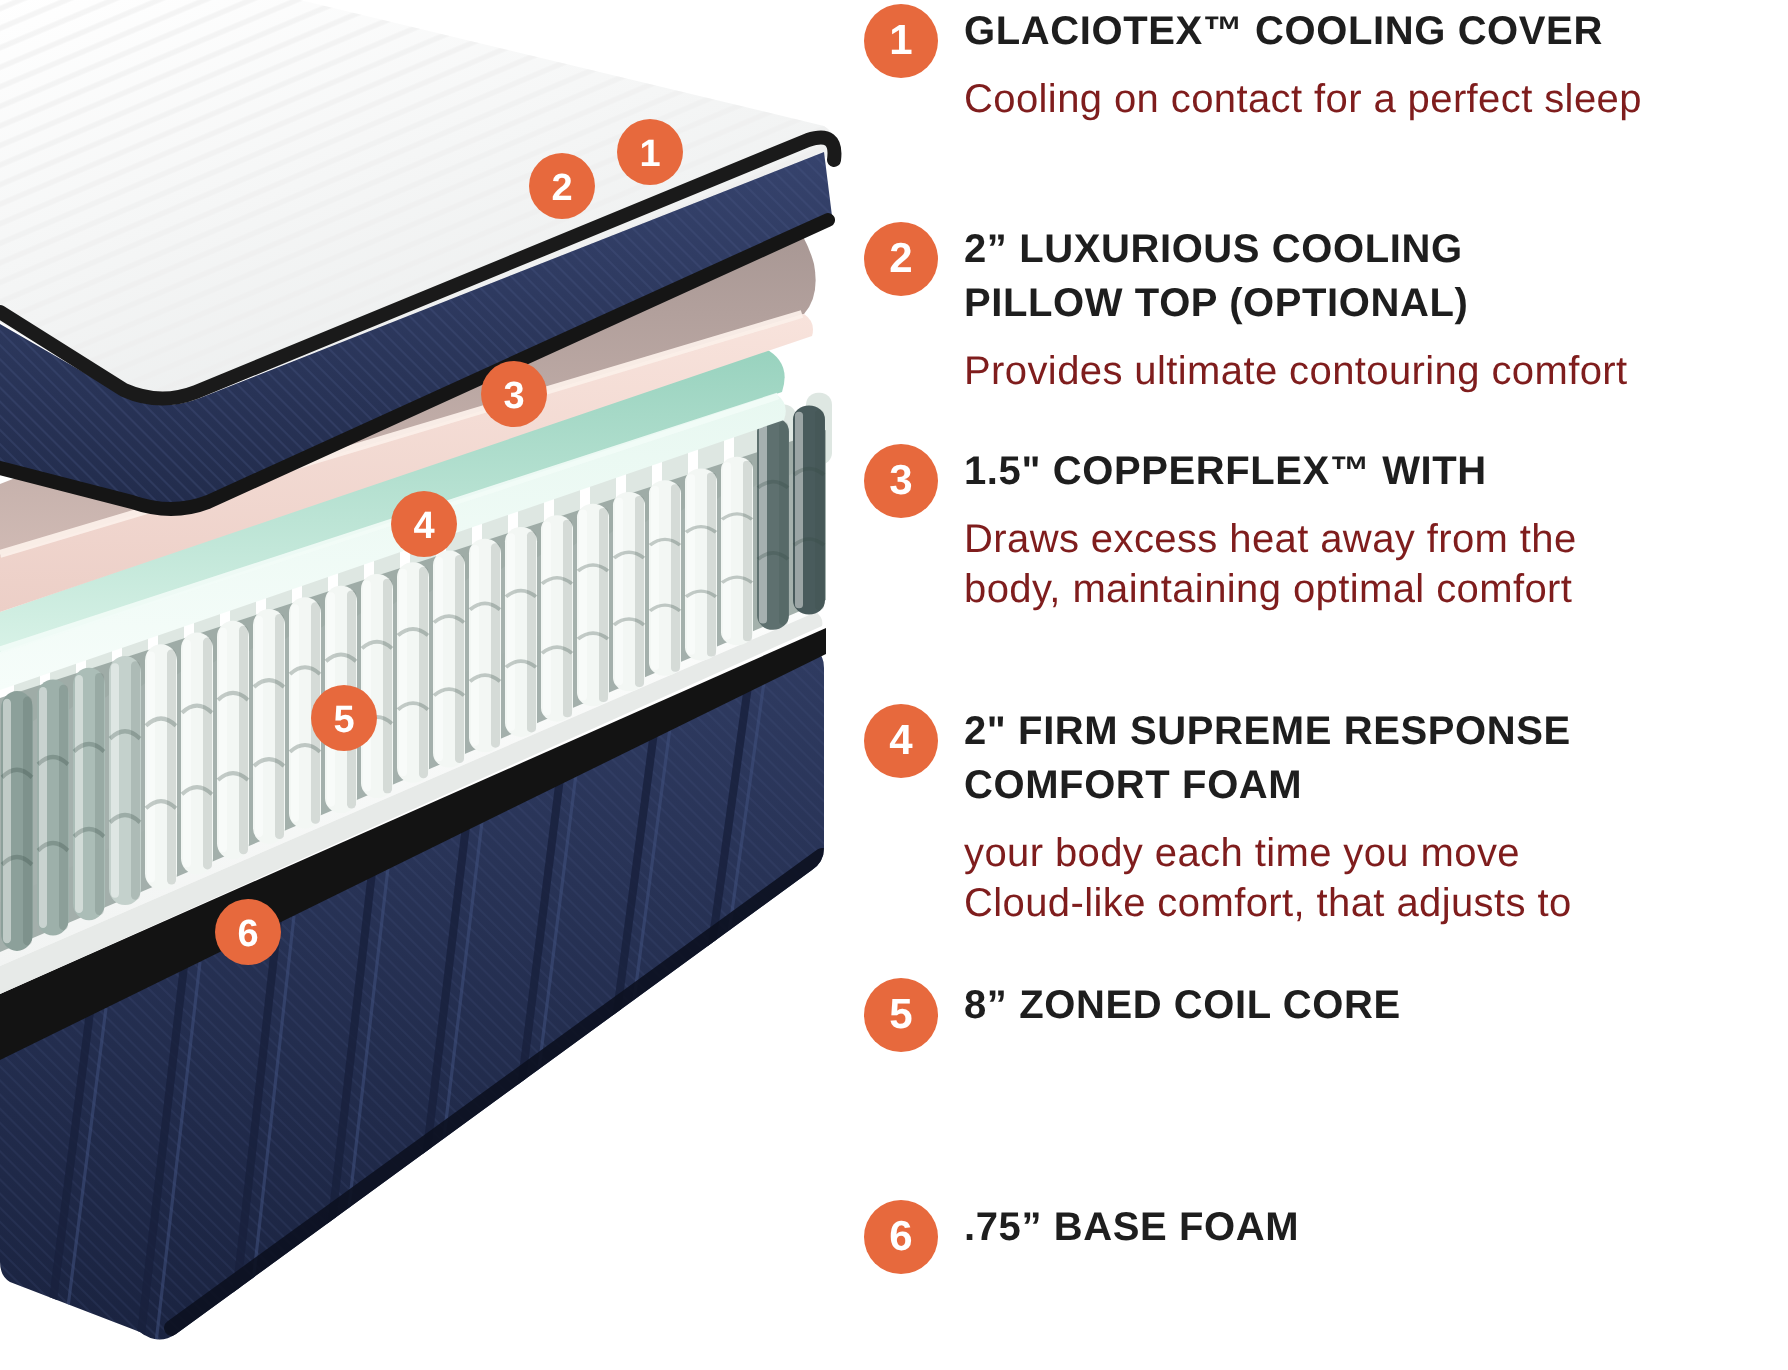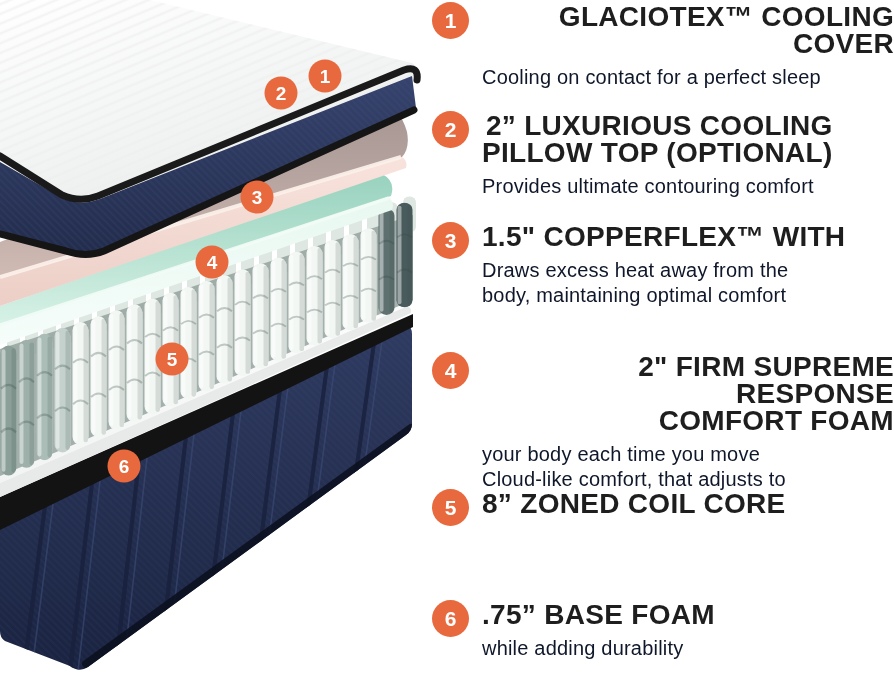--- a/index.html
+++ b/index.html
@@ -4,22 +4,22 @@
 <style>
   html,body{margin:0;padding:0;background:#fff;}
   #stage{position:relative;width:894px;height:685px;overflow:hidden;background:#fff;
          font-family:"Liberation Sans",sans-serif;}
   #mattress{position:absolute;left:0;top:0;}
   .sec{position:absolute;left:432px;width:462px;display:flex;gap:13px;}
   .badge{flex:none;width:37px;height:37px;border-radius:50%;
          background:var(--accent,#E7693D);color:#fff;font-weight:700;font-size:21px;
          display:flex;align-items:center;justify-content:center;letter-spacing:0;}
   .sec-text{padding-top:1px;}
-  .title{font-weight:700;font-size:28px;line-height:27px;color:#1E1E1E;letter-spacing:.3px;text-align:right;}
-  .desc{margin-top:8px;font-size:20px;line-height:24.5px;color:#0f172a;letter-spacing:.2px;font-weight:400;}
+  .title{font-weight:700;font-size:20px;line-height:27px;color:#1E1E1E;letter-spacing:.3px;}
+  .desc{margin-top:8px;font-size:20px;line-height:24.5px;color:#7f1d1d;letter-spacing:.2px;font-weight:400;}
   svg text.bnum{font-family:"Liberation Sans",sans-serif;font-weight:700;font-size:19px;fill:#fff;}
 </style>
 </head>
 <body>
 
 <div id="stage">
 
   <svg id="mattress" width="434" height="685" viewBox="0 0 434 685" aria-hidden="true">
     <defs>
       <linearGradient id="gTopWhite" x1="0" y1="0" x2="0.55" y2="1">
@@ -273,18 +273,17 @@
         </div>
     </div>
   </div>
   <div class="sec" style="top:600px">
     <div class="badge">6</div>
     <div class="sec-text">
       <div class="title">
           <div>.75” BASE FOAM</div>
         </div>
       <div class="desc">
-          <div>while adding durability</div>
         </div>
     </div>
   </div>
 
 </div>
 
 </body></html>

